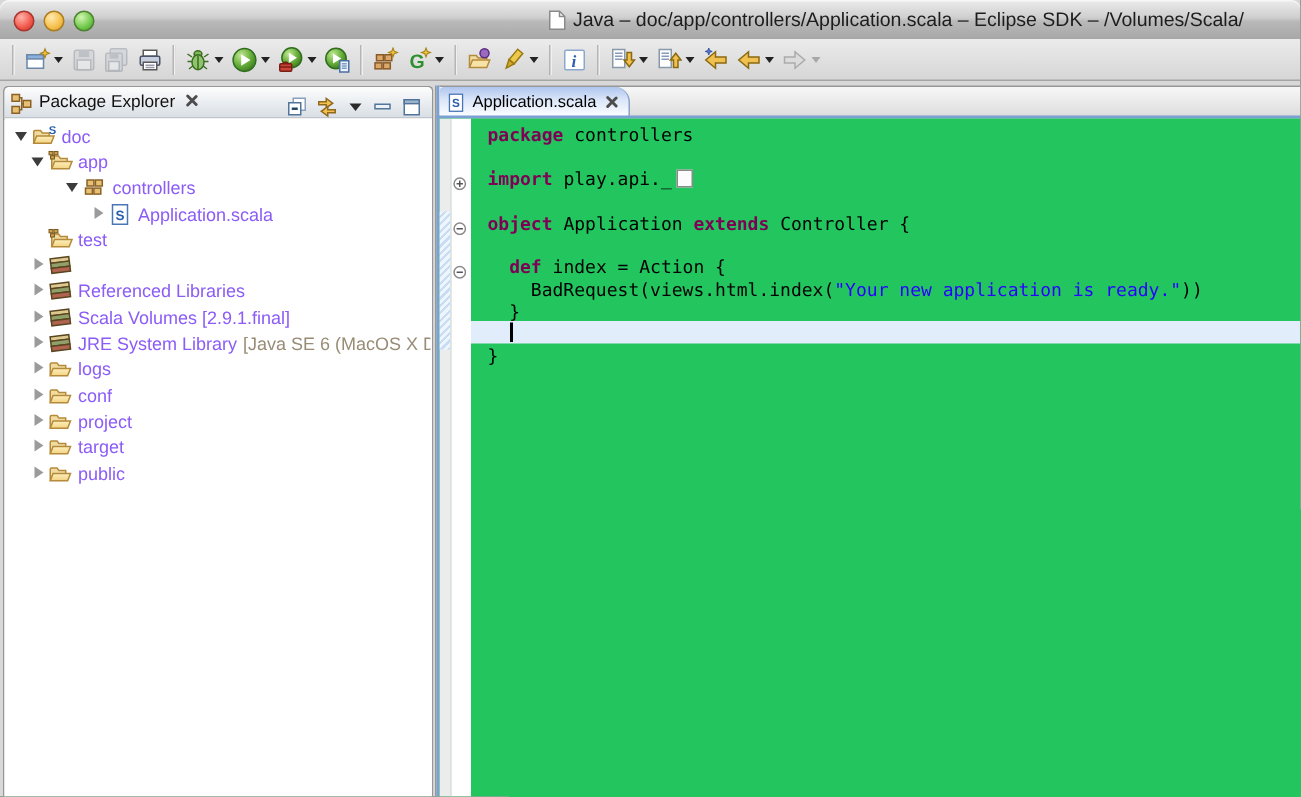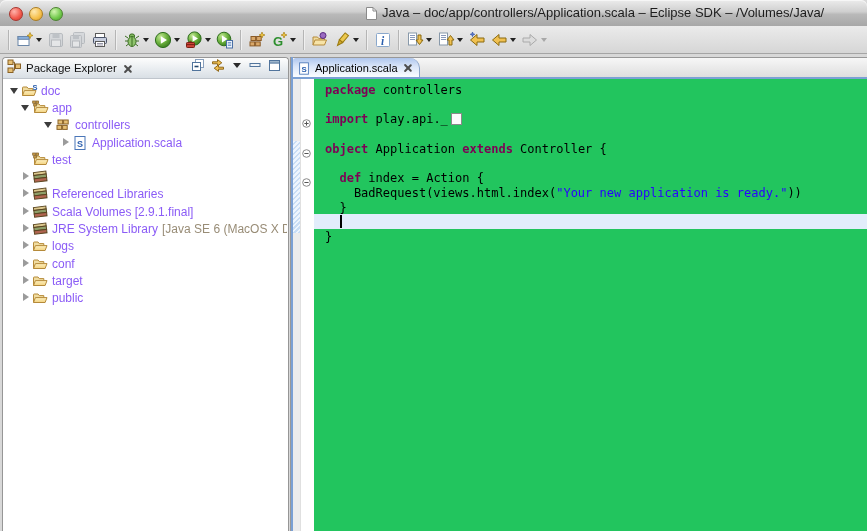--- a/index.html
+++ b/index.html
@@ -28,21 +28,21 @@
   .dd{width:0;height:0;border-left:3.5px solid transparent;border-right:3.5px solid transparent;
       border-top:4px solid #222;margin:1px 1px 0 2px;}
   .dd.dis{border-top-color:#a8a8a8;}
 
   
   .pkgpanel{position:absolute;left:2px;top:57px;width:287px;height:474px;background:#fff;
     border:1px solid #969696;border-bottom:none;border-radius:4px 4px 0 0;box-sizing:border-box;}
   .pkghead{position:absolute;left:0;top:0;right:0;height:21px;
     background:linear-gradient(#fdfdfd,#e7ebef 60%,#d9dfe5);
     border-bottom:1px solid #bfc5cc;border-radius:4px 4px 0 0;
-    display:flex;align-items:flex-end;padding:4px 4px;box-sizing:border-box;}
+    display:flex;align-items:flex-start;padding:4px 4px;box-sizing:border-box;}
   .pkghead .vtitle{font-size:11.5px;color:#111;margin:0 6px 0 4px;white-space:nowrap;}
   .spacer{flex:1;}
   .hbtn{display:flex;align-items:center;justify-content:center;width:19px;height:18px;}
   .xicon{position:relative;width:10px;height:10px;display:inline-block;}
   .xicon::before,.xicon::after{content:"";position:absolute;left:4.2px;top:0;width:1.6px;height:10px;background:#4d4d4d;border-radius:1px;}
   .xicon::before{transform:rotate(45deg);} .xicon::after{transform:rotate(-45deg);}
   .vmenu{width:0;height:0;border-left:4.5px solid transparent;border-right:4.5px solid transparent;border-top:5px solid #2a2a2a;}
 
   .tree{position:absolute;left:0;top:22px;right:1px;bottom:0;background:#fff;overflow:hidden;padding-top:2px;}
   .trow{display:flex;align-items:center;height:17.3px;white-space:nowrap;overflow:hidden;}
@@ -100,21 +100,21 @@
   <div class="titlebar">
     <span class="tl red"></span>
     <span class="tl yel"></span>
     <span class="tl grn"></span>
     <span class="proxyicon">
       <svg width="13" height="15">
           <path d="M1.5 1.5 H8 L11.5 5 V13.5 H1.5 Z" fill="#fff" stroke="#8a8a8a"></path>
           <path d="M8 1.5 V5 H11.5" fill="none" stroke="#8a8a8a"></path>
         </svg>
     </span>
-    <span class="wtitle">Java – doc/app/controllers/Application.scala – Eclipse SDK – /Volumes/Java/</span>
+    <span class="wtitle">Java – doc/app/controllers/Application.scala – Eclipse SDK – /Volumes/Scala/</span>
   </div>
 
   <div class="toolbar">
     <span class="tsep"></span>
     <span class="tbtn">
       <svg width="18" height="18">
           <rect x="2" y="5.5" width="11" height="9" fill="#fff" stroke="#6a86a8"></rect>
           <rect x="2" y="5.5" width="11" height="2.8" fill="#8ab0dd" stroke="#6a86a8"></rect>
           <path d="M14 1.5 L14.8 3.7 L17 4.5 L14.8 5.3 L14 7.5 L13.2 5.3 L11 4.5 L13.2 3.7 Z" fill="#f4c73c" stroke="#a8821a" stroke-width="0.7"></path>
         </svg>
@@ -435,20 +435,28 @@
               <path d="M1.5 12.5 L3.4 7.6 L15 7.6 L13.1 12.5 Z" fill="url(#gFold)" stroke="#b58a3a"></path>
             </svg></span>
         <span class="tlabel">conf</span>
       </div>
       <div class="trow d1">
         <span class="caret col"></span>
         <span class="ticon"><svg width="17" height="16">
               <path d="M1.5 12.5 L1.5 4.8 Q1.5 4 2.3 4 L6 4 L7.3 5.6 L11.8 5.6 L11.8 7.6" fill="#f0dca0" stroke="#b58a3a"></path>
               <path d="M1.5 12.5 L3.4 7.6 L15 7.6 L13.1 12.5 Z" fill="url(#gFold)" stroke="#b58a3a"></path>
             </svg></span>
+        <span class="tlabel">project</span>
+      </div>
+      <div class="trow d1">
+        <span class="caret col"></span>
+        <span class="ticon"><svg width="17" height="16">
+              <path d="M1.5 12.5 L1.5 4.8 Q1.5 4 2.3 4 L6 4 L7.3 5.6 L11.8 5.6 L11.8 7.6" fill="#f0dca0" stroke="#b58a3a"></path>
+              <path d="M1.5 12.5 L3.4 7.6 L15 7.6 L13.1 12.5 Z" fill="url(#gFold)" stroke="#b58a3a"></path>
+            </svg></span>
         <span class="tlabel">target</span>
       </div>
       <div class="trow d1">
         <span class="caret col"></span>
         <span class="ticon"><svg width="17" height="16">
               <path d="M1.5 12.5 L1.5 4.8 Q1.5 4 2.3 4 L6 4 L7.3 5.6 L11.8 5.6 L11.8 7.6" fill="#f0dca0" stroke="#b58a3a"></path>
               <path d="M1.5 12.5 L3.4 7.6 L15 7.6 L13.1 12.5 Z" fill="url(#gFold)" stroke="#b58a3a"></path>
             </svg></span>
         <span class="tlabel">public</span>
       </div>

